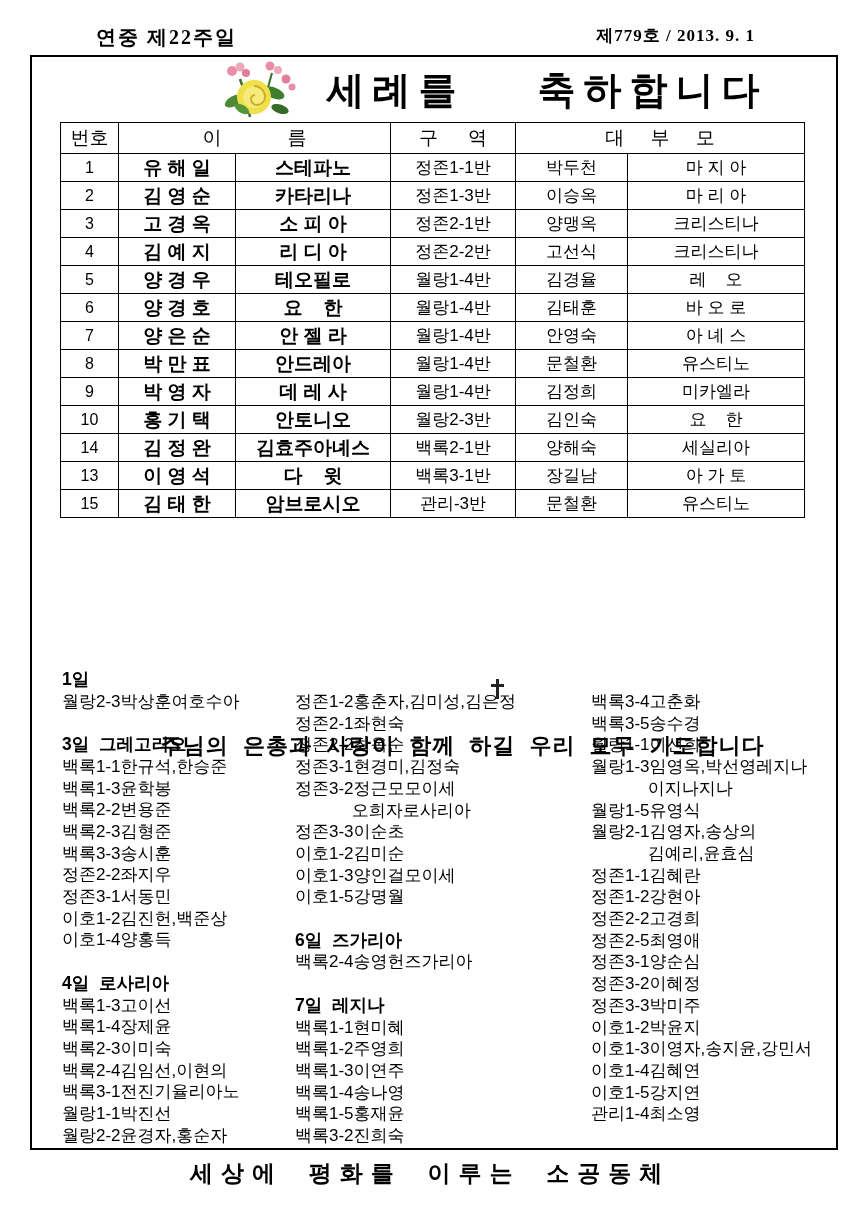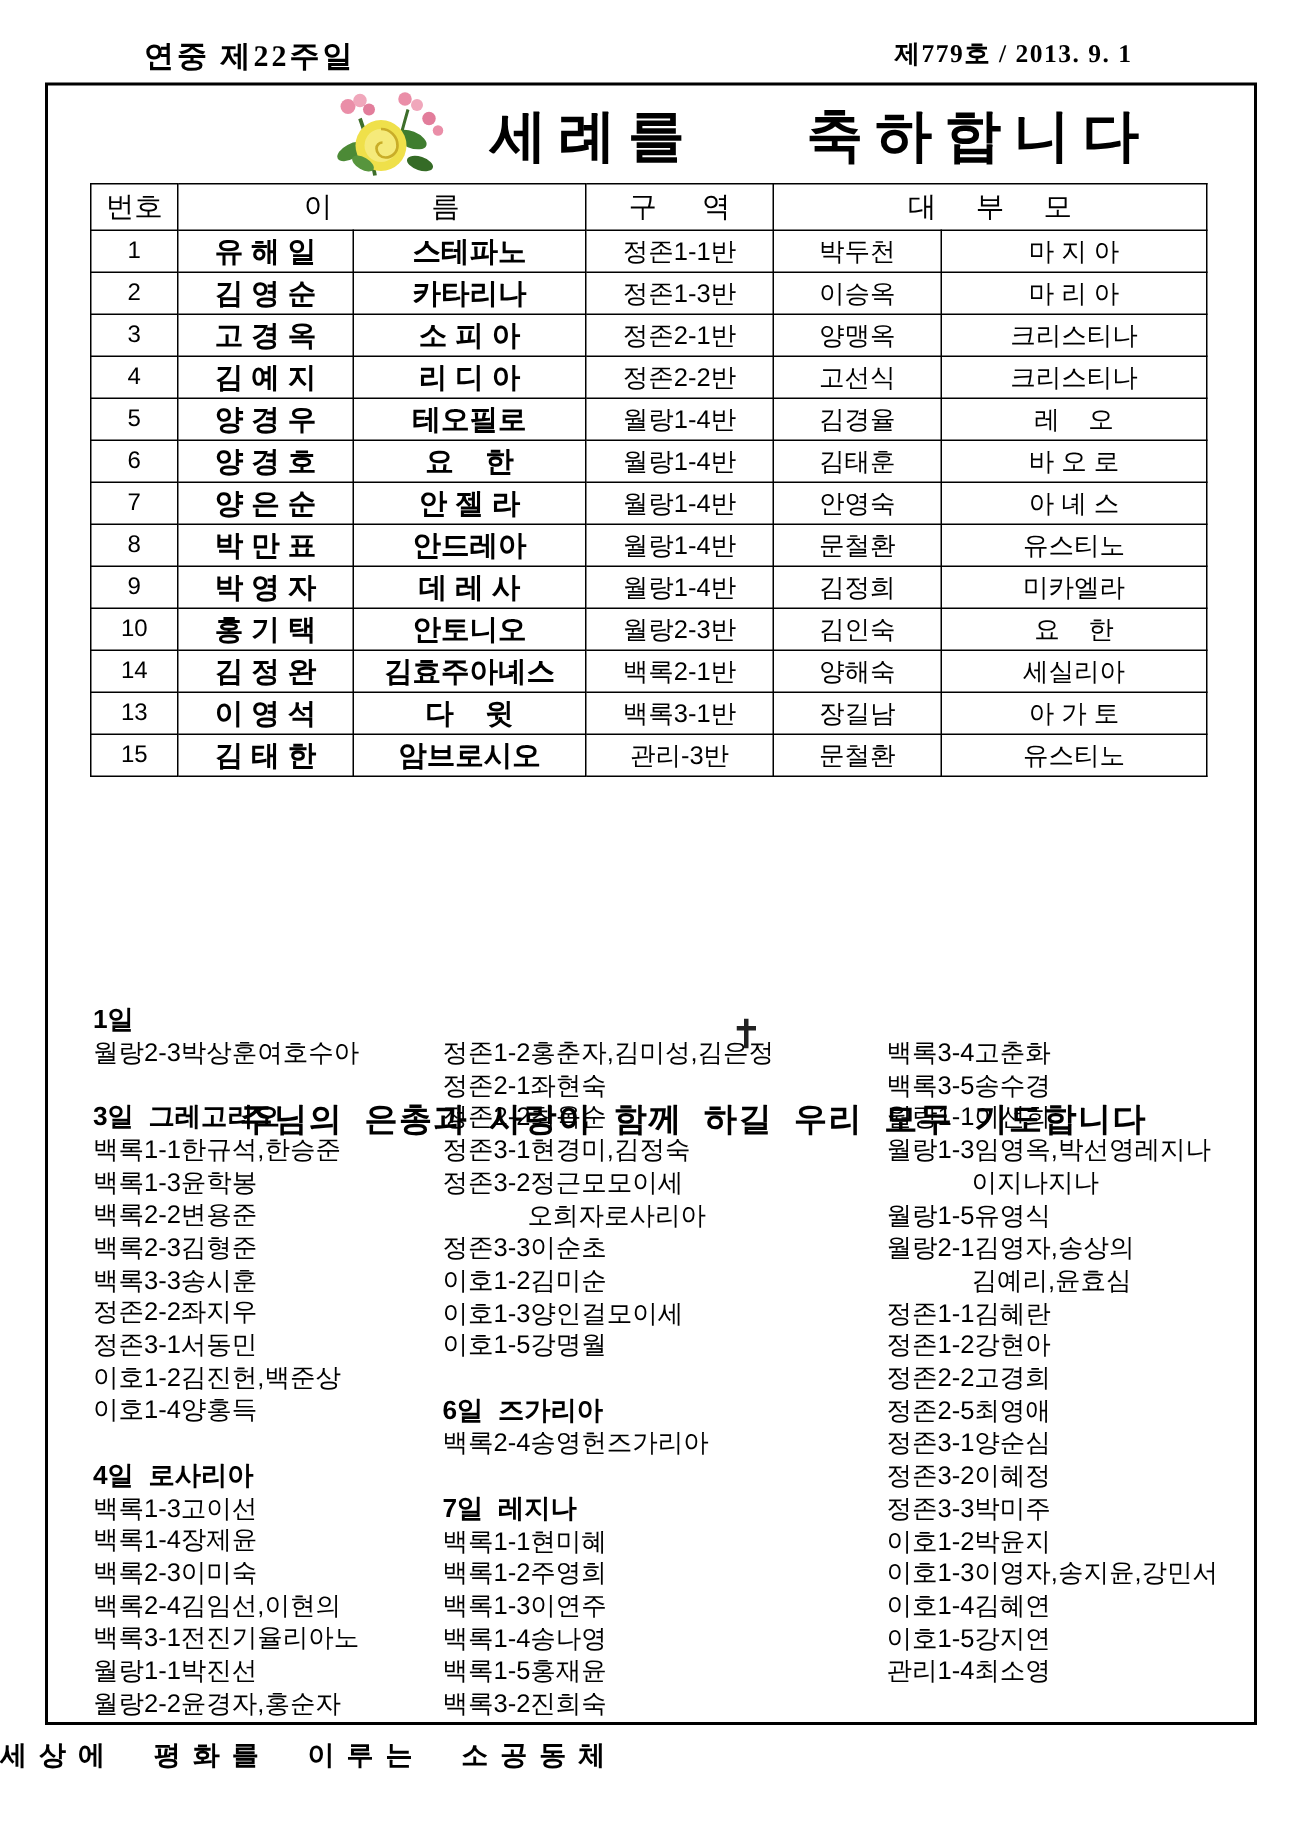--- a/index.html
+++ b/index.html
@@ -73,22 +73,23 @@
     font-size: 17px; line-height: 21.7px; white-space: pre;
   }
   .feast-col.col1 { left: 8px;   top: 612px; margin-left: 22px; }
   .feast-col.col2 { left: 263px; top: 634px; }
   .feast-col.col3 { left: 559px; top: 634px; }
   .feast-block + .feast-block { margin-top: 21.7px; }
   .feast-day-header { font-weight: bold; font-size: 17.5px; }
 
   .footer {
     position: absolute; top: 1158px; left: 0; width: 860px;
+    text-align: center;
     font-family: "Liberation Serif", serif;
-    font-size: 18px; font-weight: bold;
+    font-size: 23px; font-weight: bold;
     letter-spacing: 8px; word-spacing: 12px; white-space: pre;
   }
 </style>
 </head>
 <body>
 
 <div class="masthead">
   <span class="m-left">연중 제22주일</span>
   <span class="m-right">제779호 / 2013. 9. 1</span>
 </div>

